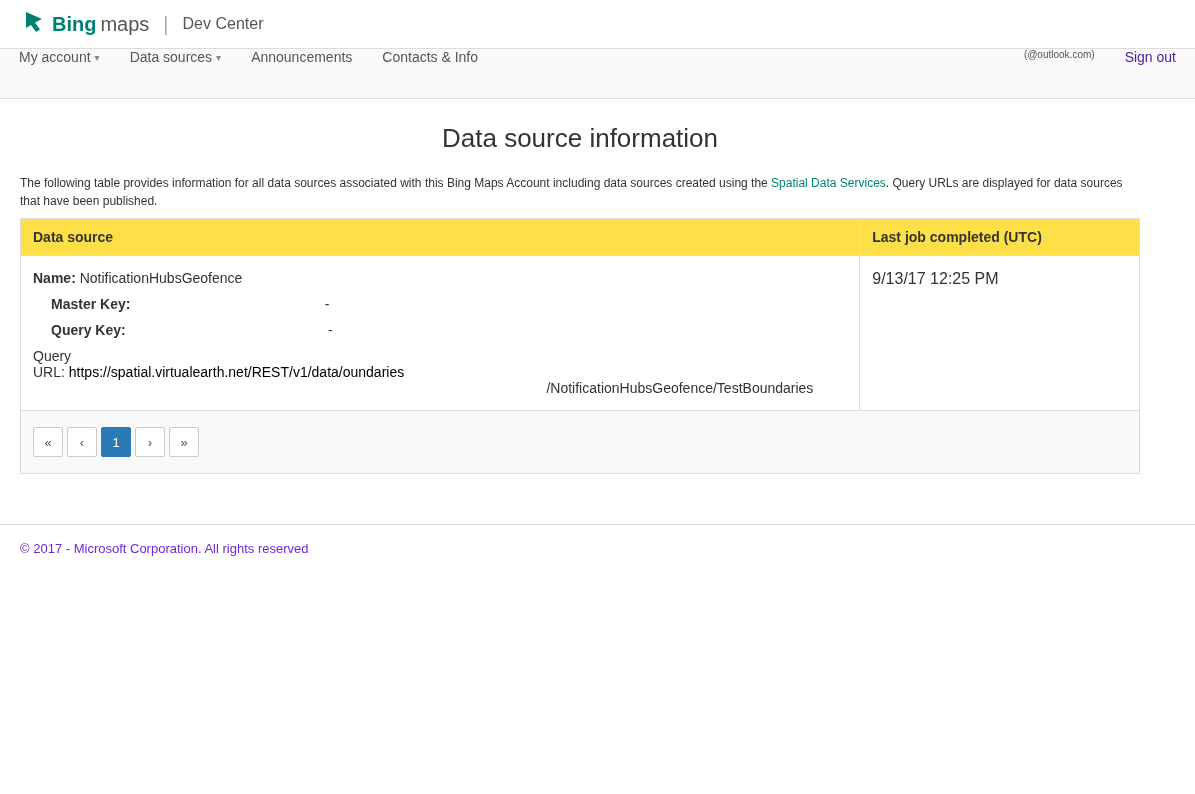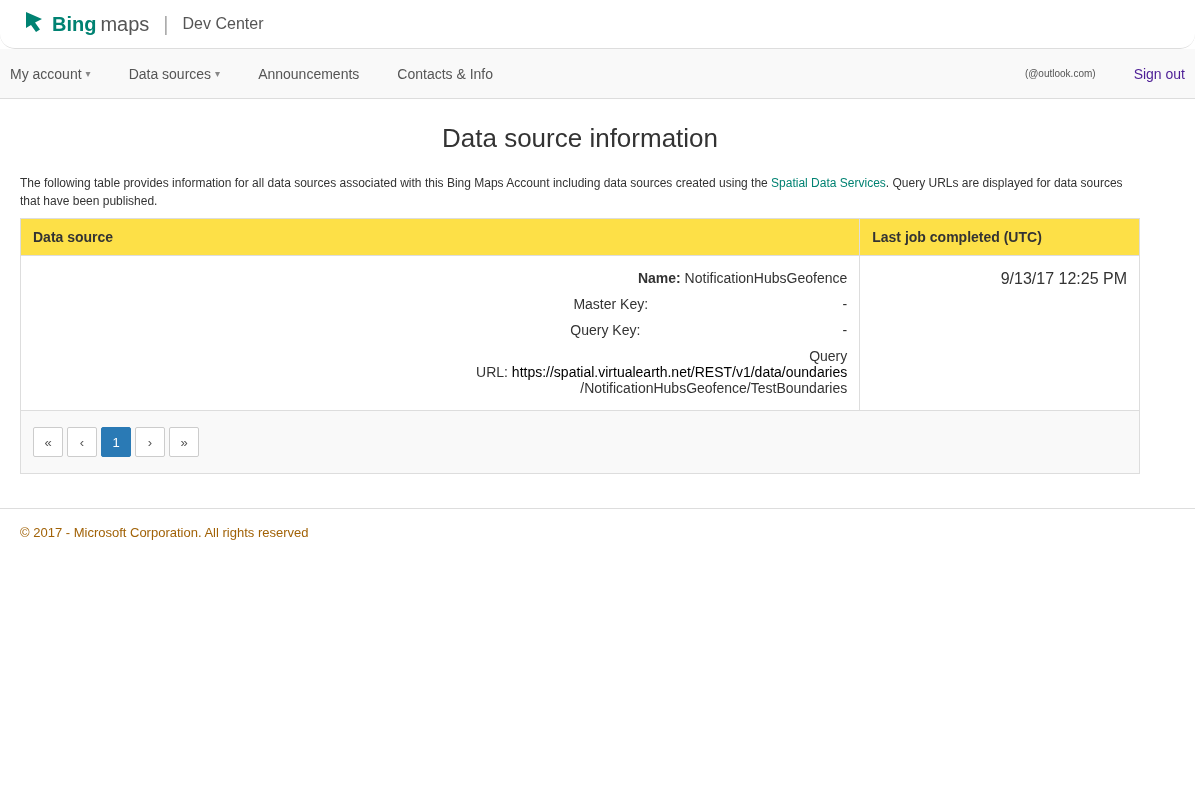--- a/index.html
+++ b/index.html
@@ -11,21 +11,20 @@
       min-width: 1195px;
     }
 
     
     .header {
       display: flex;
       align-items: center;
       padding: 10px 20px;
       border-bottom: 1px solid #ddd;
       background: #fff;
-      border-radius: 15px;
     }
     .logo-area {
       display: flex;
       align-items: center;
       gap: 6px;
     }
     .bing-logo {
       display: flex;
       align-items: center;
       gap: 4px;
@@ -50,26 +49,26 @@
       margin: 0 8px;
     }
     .logo-devcenter {
       font-size: 16px;
       color: #555;
     }
 
     
     .navbar {
       display: flex;
-      align-items: center;
-      padding: 0 10px;
+      align-items: flex-start;
+      padding: 0 19px;
       background: #f9f9f9;
       border-bottom: 1px solid #ddd;
       height: 50px;
-      gap: 38px;
+      gap: 30px;
     }
     .nav-item {
       display: flex;
       align-items: center;
       gap: 4px;
       color: #555;
       font-size: 14px;
       cursor: pointer;
       white-space: nowrap;
     }
@@ -131,31 +130,30 @@
       border: 1px solid #ddd;
       padding: 10px 12px;
       vertical-align: top;
       font-size: 14px;
     }
     .th-datasource { width: 75%; }
     .th-lastjob { width: 25%; }
 
     .row-main td {
       padding: 14px 12px;
-      text-align: right;
     }
     .entry-block {
       display: flex;
       flex-direction: column;
       gap: 10px;
     }
     .entry-name { font-size: 14px; }
     .entry-name b { font-weight: bold; }
     .entry-key { font-size: 14px; }
-    .entry-key b { font-weight: normal; padding-left: 18px; }
+    .entry-key b { font-weight: bold; padding-left: 18px; }
     .entry-query { font-size: 14px; }
     .entry-query b { font-weight: normal; }
     .query-url a {
       color: #000000;
       text-decoration: none;
     }
     .last-job-val {
       font-size: 16px;
       white-space: nowrap;
     }
@@ -186,25 +184,25 @@
       border-radius: 2px;
     }
     .page-btn.active {
       background: #2a7ab5;
       color: #fff;
       border-color: #2a7ab5;
     }
 
     
     .footer {
-      margin-top: 14px;
+      margin-top: 30px;
       padding: 16px 20px;
       border-top: 1px solid #ddd;
       font-size: 13px;
-      color: #a16207;
+      color: #6d28d9;
     }
   </style>
 </head>
 <body>
 
 <div class="header">
   <div class="logo-area">
     <div class="bing-logo">
 
       <svg class="bing-icon" viewBox="0 0 28 28" xmlns="http://www.w3.org/2000/svg">

